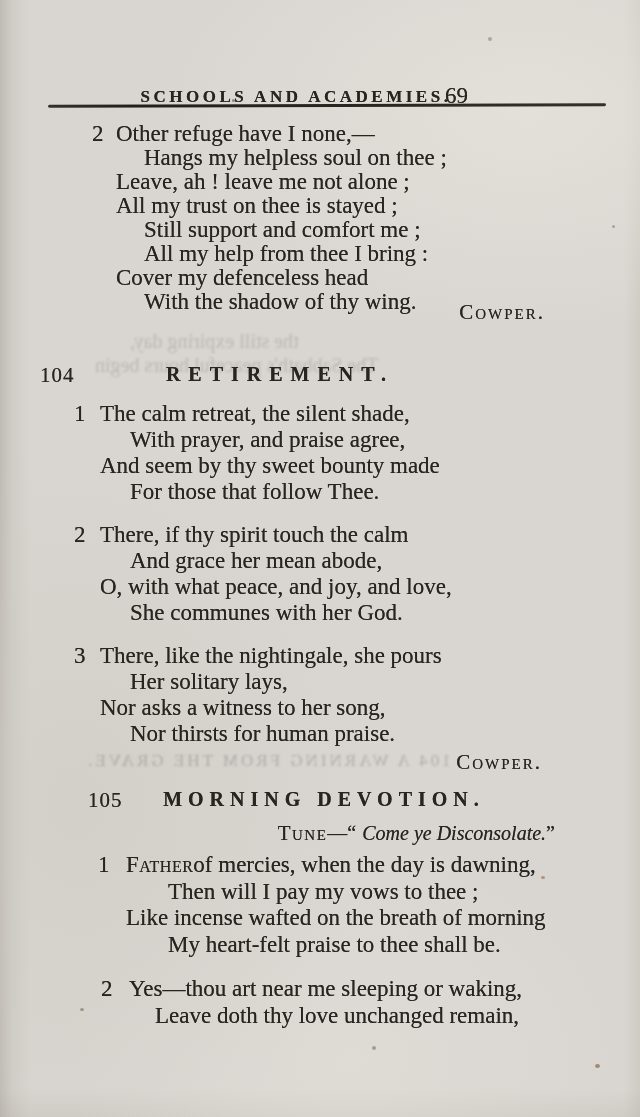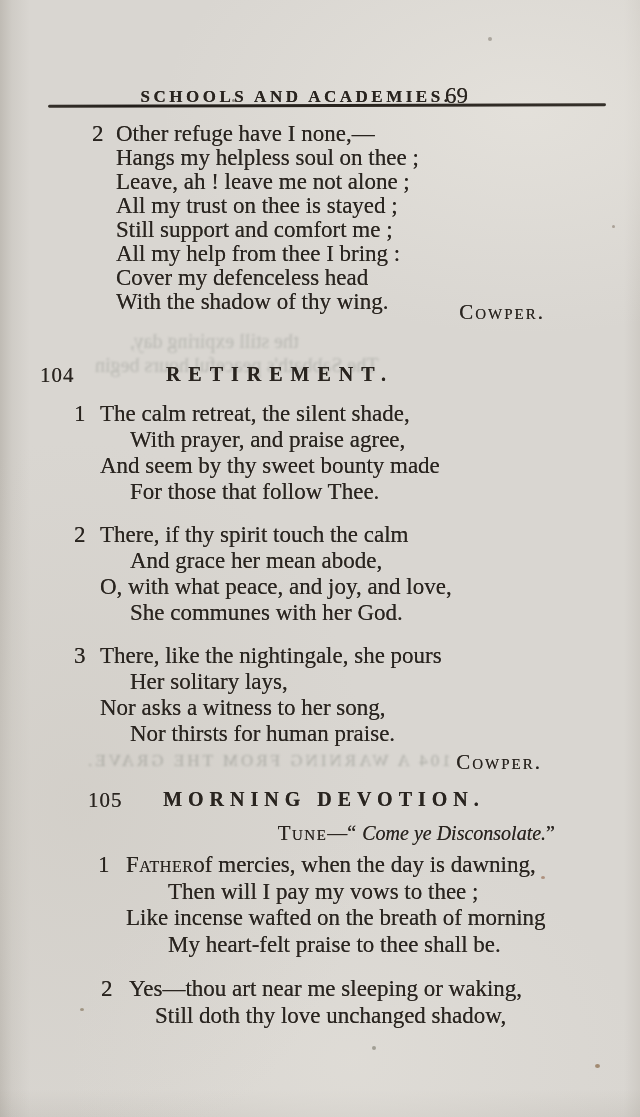--- a/index.html
+++ b/index.html
@@ -38,21 +38,21 @@
     border-radius: 2px; transform: rotate(-0.15deg);
   }
 
   
   .stanza { position: relative; }
   .vline { position: relative; font-size: 23px; white-space: nowrap; }
   .stnum { position: absolute; font-size: 23px; }
 
   .cont-block { position: absolute; top: 122px; left: 116px; }
   .cont-block .vline { line-height: 24px; }
-  .cont-block .in { }
+  .cont-block .in { margin-left: 28px; }
   .cont-block .stnum { left: -24px; }
 
   .attribution {
     font-variant: small-caps; font-size: 21px; letter-spacing: 2px;
     text-align: right;
   }
   .attr-1 { position: absolute; top: 300px; left: 0; width: 545px; }
   .attr-2 { text-align: right; width: 442px; margin-top: 3px; }
 
   
@@ -181,21 +181,21 @@
 
     <div class="stanza s1 ink">
       <div class="vline"><span class="stnum">1</span><span class="leadcaps">Father</span><span>of mercies, when the day is dawning,</span></div>
       <div class="vline in"><span>Then will I pay my vows to thee ;</span></div>
       <div class="vline"><span>Like incense wafted on the breath of morning</span></div>
       <div class="vline in"><span>My heart-felt praise to thee shall be.</span></div>
     </div>
 
     <div class="stanza s2 ink">
       <div class="vline"><span class="stnum">2</span><span>Yes—thou art near me sleeping or waking,</span></div>
-      <div class="vline in"><span>Still doth thy love unchanged shadow,</span></div>
+      <div class="vline in"><span>Leave doth thy love unchanged remain,</span></div>
     </div>
   </div>
 
   <div class="speck sp1"></div>
   <div class="speck sp2"></div>
   <div class="speck sp3"></div>
   <div class="speck sp4"></div>
   <div class="speck sp5"></div>
   <div class="speck sp6"></div>
   <div class="speck sp7"></div>

